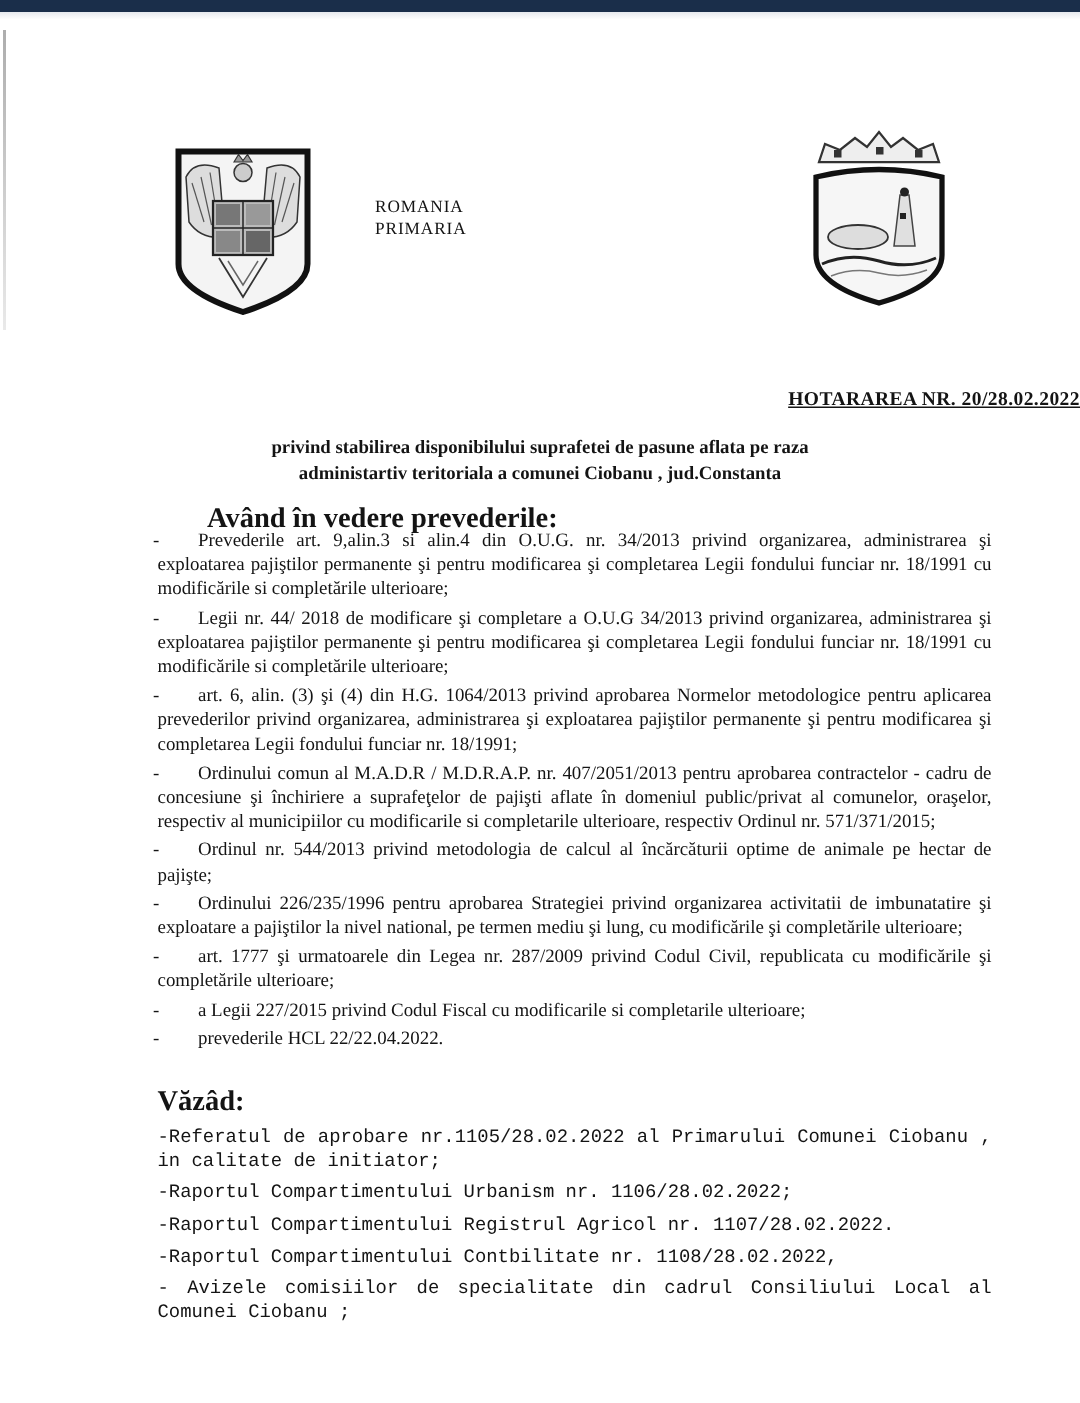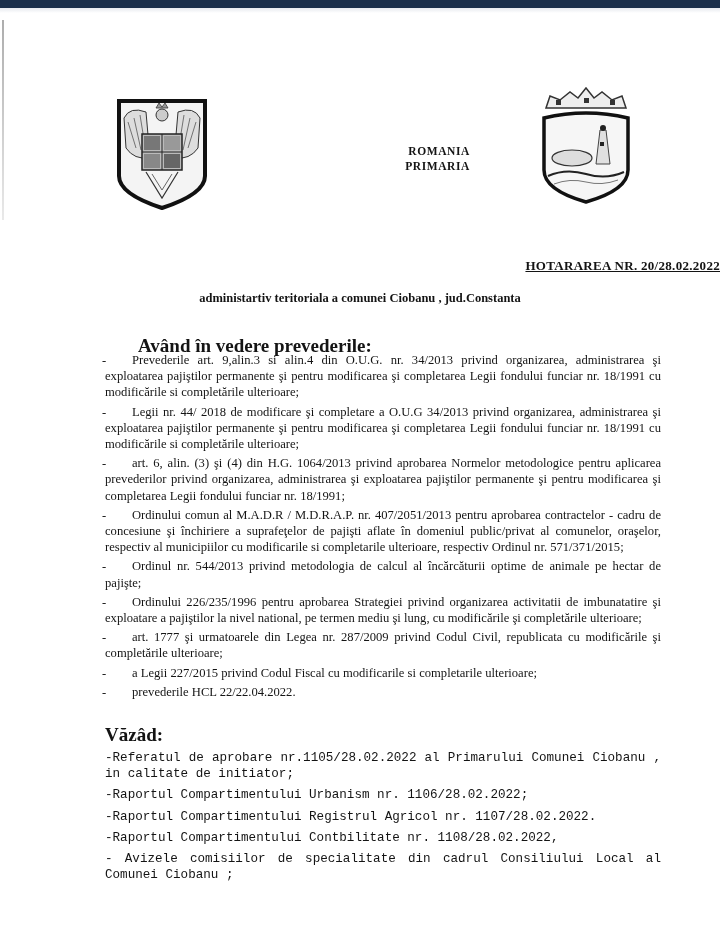--- a/index.html
+++ b/index.html
@@ -28,23 +28,22 @@
     
     .emblem-left {
       position: absolute; left: 116px; top: 98px; width: 92px; height: 112px;
     }
     .emblem-right {
       position: absolute; left: 540px; top: 86px; width: 92px; height: 118px;
     }
 
     .header-block {
       position: absolute; left: 250px; top: 131px; width: 220px;
-      text-align: right; font-weight: bold; font-size: 11.5px; line-height: 14.5px;
+      text-align: left; font-weight: normal; font-size: 11.5px; line-height: 14.5px;
       letter-spacing: 0.6px;
-      margin-top: 13px;
     }
 
     .decision-title {
       position: absolute; left: 0; top: 258px; width: 720px; text-align: right;
       font-weight: bold; font-size: 13px;
     }
     .decision-title span { text-decoration: underline; letter-spacing: .3px; }
 
     .subject {
       position: absolute; left: 100px; top: 290px; width: 520px; text-align: center;
@@ -134,20 +133,21 @@
 
     <path d="M8 90 Q26 82 46 88 Q66 94 84 86" fill="none" stroke="#222" stroke-width="2"></path>
     <path d="M14 98 Q30 92 46 96 Q62 100 78 94" fill="none" stroke="#777" stroke-width="1"></path>
   </svg>
 
   <div class="decision-title">
     <span>HOTARAREA  NR.  20/28.02.2022</span>
   </div>
 
   <div class="subject">
+    <div>privind stabilirea disponibilului  suprafetei de pasune aflata pe raza</div>
     <div>administartiv teritoriala  a comunei Ciobanu , jud.Constanta</div>
   </div>
 
   <div class="section-head h-avand">Având în vedere prevederile:</div>
 
   <div class="body-text list-avand" id="considering-list">
       <div class="item"><span class="dash">-</span><span class="first-indent"></span><span>Prevederile art. 9,alin.3 si alin.4 din O.U.G. nr. 34/2013 privind organizarea, administrarea şi exploatarea pajiştilor permanente şi pentru modificarea şi completarea Legii fondului funciar nr. 18/1991 cu modificările si completările ulterioare;</span></div>
       <div class="item"><span class="dash">-</span><span class="first-indent"></span><span>Legii nr. 44/ 2018 de modificare şi completare a O.U.G 34/2013 privind organizarea, administrarea şi exploatarea pajiştilor permanente şi pentru modificarea şi completarea Legii fondului funciar nr. 18/1991 cu modificările si completările ulterioare;</span></div>
       <div class="item"><span class="dash">-</span><span class="first-indent"></span><span>art. 6, alin. (3) şi (4) din H.G. 1064/2013 privind aprobarea Normelor metodologice pentru aplicarea prevederilor privind organizarea, administrarea şi exploatarea pajiştilor permanente şi pentru modificarea şi completarea Legii fondului funciar nr. 18/1991;</span></div>
       <div class="item"><span class="dash">-</span><span class="first-indent"></span><span>Ordinului comun al M.A.D.R / M.D.R.A.P. nr. 407/2051/2013 pentru aprobarea contractelor - cadru de concesiune şi închiriere a suprafeţelor de pajişti aflate în domeniul public/privat al comunelor, oraşelor, respectiv al municipiilor cu modificarile si completarile ulterioare, respectiv Ordinul nr. 571/371/2015;</span></div>

